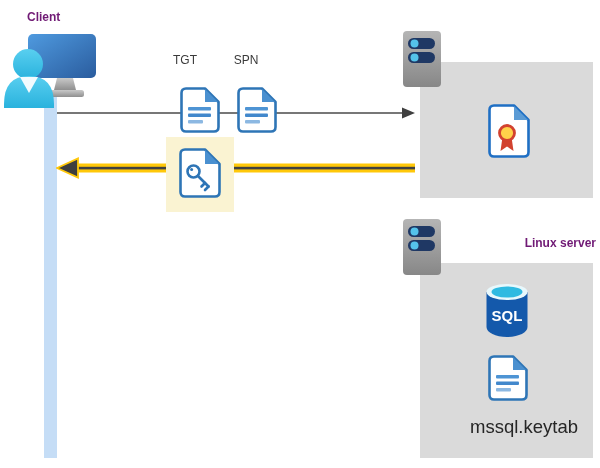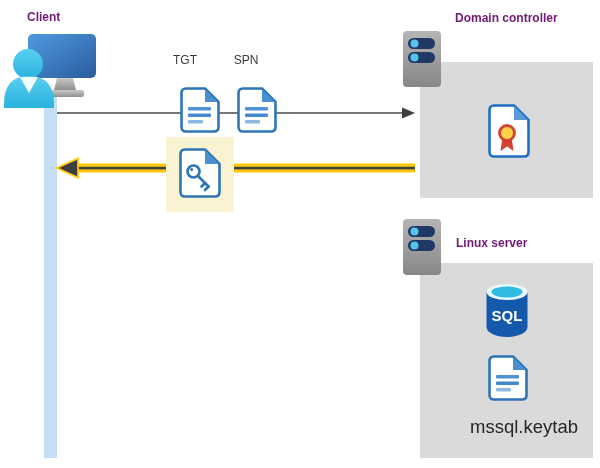--- a/index.html
+++ b/index.html
@@ -8,21 +8,21 @@
     font-family:"Liberation Sans", sans-serif;overflow:hidden;
   }
   .abs{position:absolute;}
   .gray-box{background:#dadada;}
   .dc-box{left:420px;top:62px;width:173px;height:136px;}
   .linux-box{left:420px;top:263px;width:173px;height:195px;}
   .client-bar{left:44px;top:95px;width:13px;height:363px;background:#c5ddf6;}
   .hdr{font-weight:bold;color:#701a75;font-size:12px;line-height:25px;}
   .client-label{left:27px;top:5px;}
   .dc-label{left:455px;top:6px;width:132px;}
-  .linux-label{left:456px;top:231px;width:140px;white-space:nowrap;}
+  .linux-label{left:456px;top:231px;width:140px;white-space:nowrap;text-align:right;}
   .ticket-label{top:53px;font-size:12px;color:#3a3a3a;text-align:center;}
   .tgt-label{left:165px;width:40px;}
   .spn-label{left:224px;width:44px;}
   .keytab-label{left:420px;top:416px;width:208px;text-align:center;
     font-size:18.5px;color:#262626;}
   .highlight{left:166px;top:137px;width:68px;height:75px;background:#faf3d2;}
   svg{display:block;}
   .z0{z-index:0}.z1{z-index:1}.z2{z-index:2}.z3{z-index:3}.z4{z-index:4}.z5{z-index:5}
 </style>
 </head>
@@ -140,17 +140,16 @@
 
   <svg class="abs z4" style="left:488px;top:355px;" width="40" height="46" viewBox="0 0 40 46">
     <path d="M6 1.5 H25 L38.5 15 V40 Q38.5 44.5 34 44.5 H6 Q1.5 44.5 1.5 40 V6 Q1.5 1.5 6 1.5 Z" fill="#ffffff" stroke="#2e75b6" stroke-width="2.6" stroke-linejoin="round"></path>
     <path d="M25 2 L38 15 H25 Z" fill="#4a90d0"></path>
     <rect x="8" y="20" width="23" height="3.6" rx="1" fill="#4e94d4"></rect>
     <rect x="8" y="26.5" width="23" height="3.6" rx="1" fill="#4288cc"></rect>
     <rect x="8" y="33" width="15" height="3.6" rx="1" fill="#8cb8e2"></rect>
   </svg>
 
   <div class="abs hdr client-label z5">Client</div>
-  <div class="abs hdr dc-label z5">Domain controller</div>
   <div class="abs hdr linux-label z5">Linux server</div>
   <div class="abs keytab-label z5">mssql.keytab</div>
 
 </div>
 
 </body></html>

